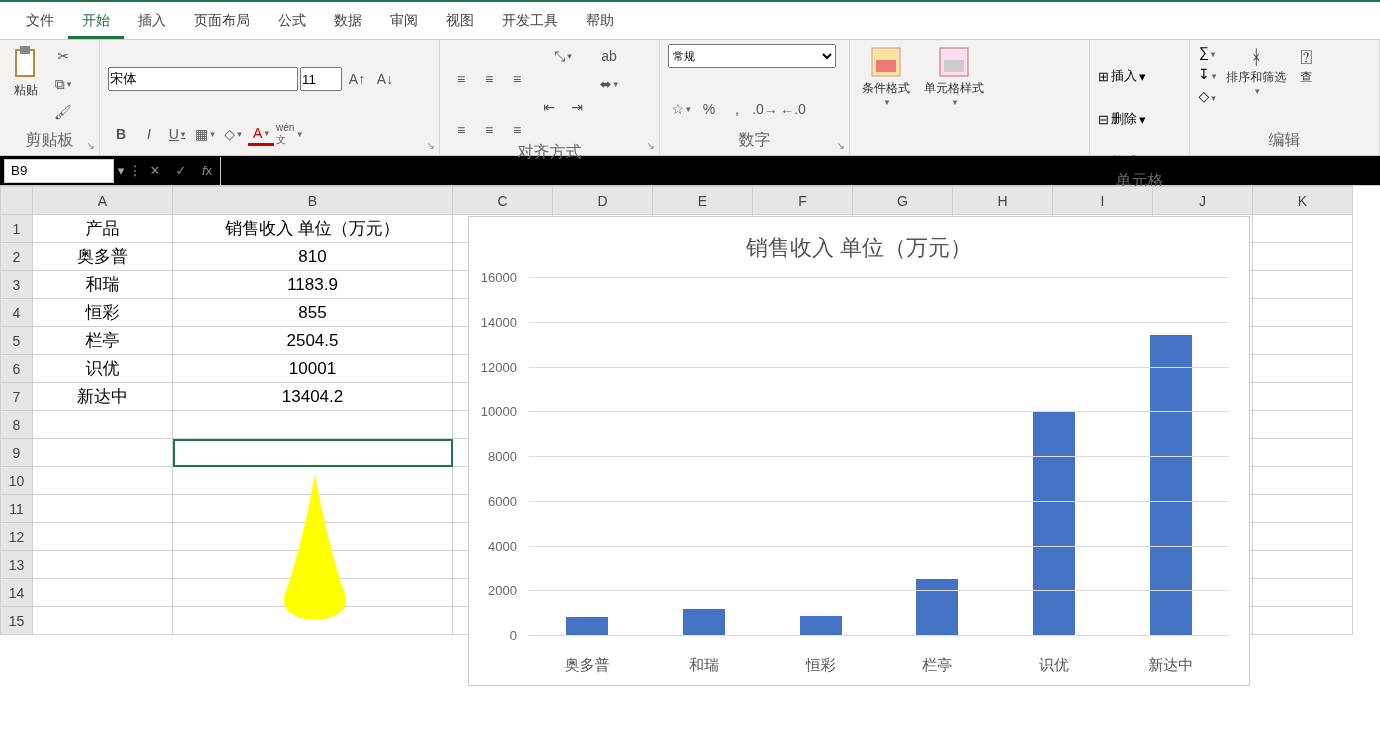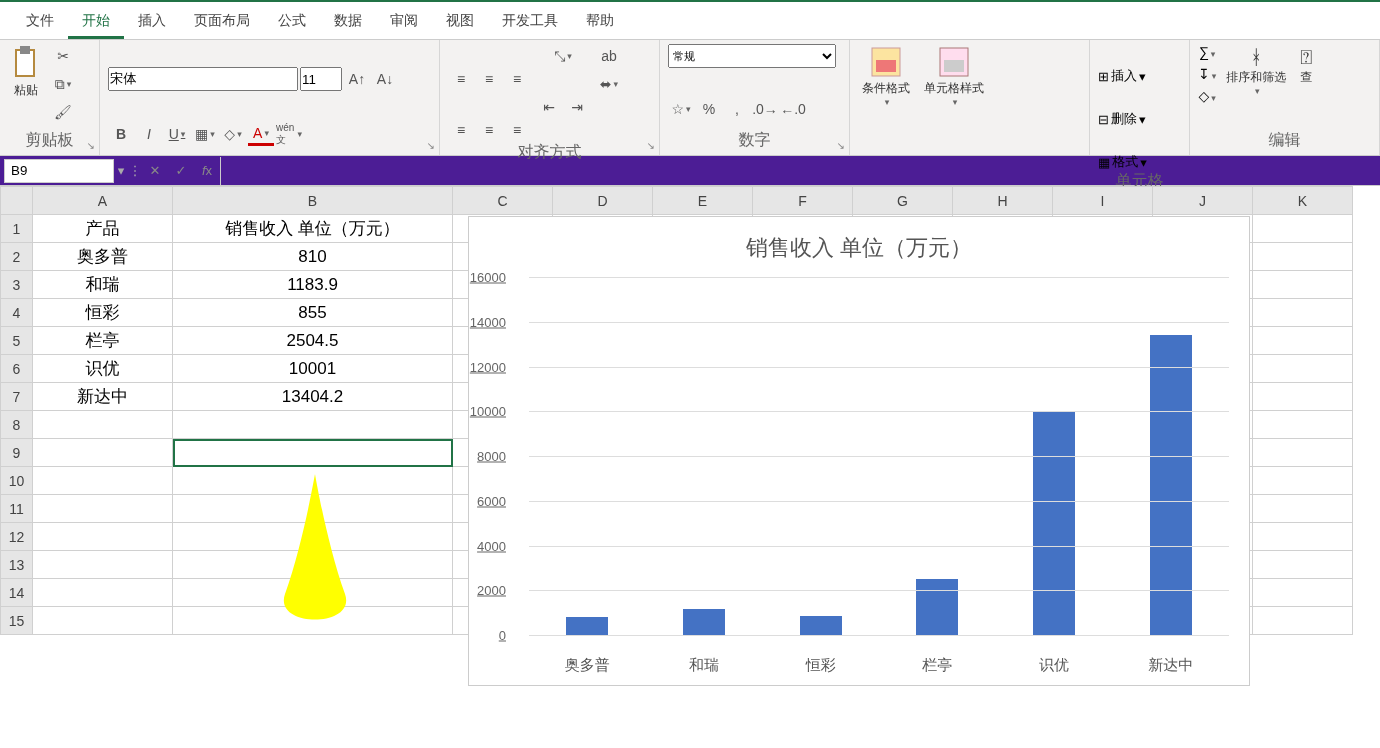--- a/index.html
+++ b/index.html
@@ -20,21 +20,21 @@
 .bigbtn { display: flex; flex-direction: column; align-items: center; font-size: 12px; color: #333; cursor: pointer; padding: 2px 4px; }
 .bigbtn svg, .bigbtn .ico { margin-bottom: 2px; }
 .smbtn { width: 26px; height: 24px; display: flex; align-items: center; justify-content: center; cursor: pointer; color: #555; font-size: 14px; }
 .dd::after { content: "▾"; font-size: 9px; margin-left: 2px; color: #666; }
 select, input[type=text] { font-size: 11px; }
 .fontname { width: 190px; height: 24px; }
 .fontsize { width: 42px; height: 24px; }
 .numfmt { width: 168px; height: 24px; }
 .launcher { position: absolute; right: 4px; bottom: 4px; font-size: 10px; color: #888; cursor: pointer; }
 
-.fbar { display: flex; align-items: center; border-bottom: 1px solid #ccc; height: 30px; background: #4c1d95; }
+.fbar { display: flex; align-items: center; border-bottom: 1px solid #ccc; height: 30px; background: #000000; }
 .namebox { width: 110px; height: 24px; border: 1px solid #ccc; margin-left: 4px; padding: 2px 6px; background: #fff; }
 .fbar .sep { width: 14px; text-align: center; color: #aaa; }
 .fx-btn { width: 26px; text-align: center; color: #888; }
 .fxedit { flex: 1; height: 28px; border-left: 1px solid #ccc; padding: 4px 8px; }
 
 .sheet { position: relative; height: 560px; overflow: hidden; }
 table.grid { border-collapse: collapse; table-layout: fixed; }
 .grid th, .grid td { border: 1px solid #d0d0d0; height: 28px; font-size: 17px; text-align: center; background: #fff; }
 .grid th { background: #e6e6e6; font-weight: normal; color: #444; font-size: 14px; }
 .grid th.corner { background: #e6e6e6; width: 32px; }
@@ -44,21 +44,21 @@
 .colB { width: 280px; }
 .colN { width: 100px; }
 
 .cone { position: absolute; left: 265px; top: 288px; pointer-events: none; }
 .cone svg { fill: yellow; }
 
 .chart { position: absolute; left: 468px; top: 30px; width: 782px; height: 470px; background: #fff; border: 1px solid #ccc; }
 .chart-title { text-align: center; font-size: 22px; color: #555; margin-top: 16px; }
 .plot { position: absolute; left: 60px; top: 60px; right: 20px; bottom: 50px; }
 .yaxis { position: absolute; left: -48px; top: 0; bottom: 0; width: 44px; }
-.ytick { position: absolute; right: 19px; font-size: 13px; color: #666; transform: translateY(50%); text-decoration: underline; }
+.ytick { position: absolute; right: 8px; font-size: 13px; color: #666; transform: translateY(50%); }
 .gridline { position: absolute; left: 0; right: 0; height: 0; border-top: 1px solid #ddd; }
 .bars { position: absolute; left: 0; right: 0; bottom: 0; top: 0; display: flex; align-items: flex-end; }
 .barwrap { flex: 1; display: flex; flex-direction: column; align-items: center; position: relative; height: 100%; }
 .bar { width: 42px; background: #4472c4; position: absolute; bottom: 0; }
 .xaxis { position: absolute; left: 60px; right: 20px; bottom: 10px; display: flex; }
 .xlabel { flex: 1; text-align: center; font-size: 15px; color: #555; }
 </style>
 </head>
 <body>
 

